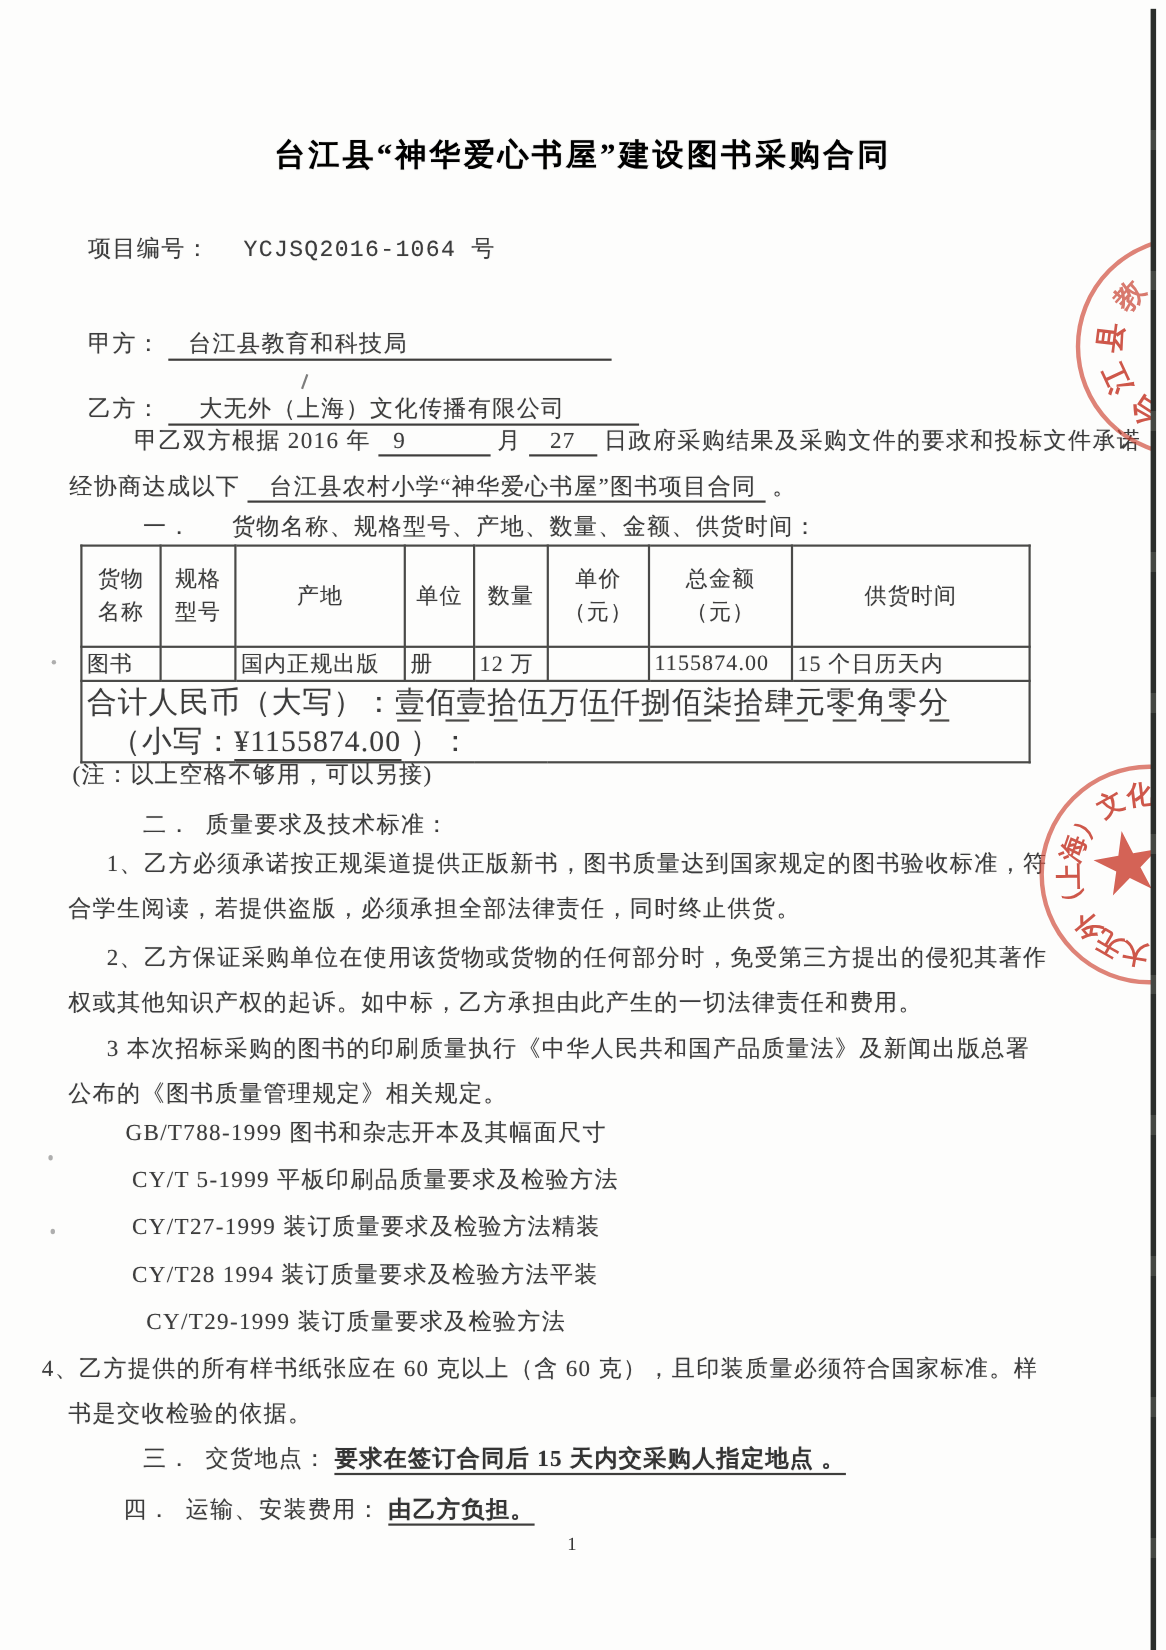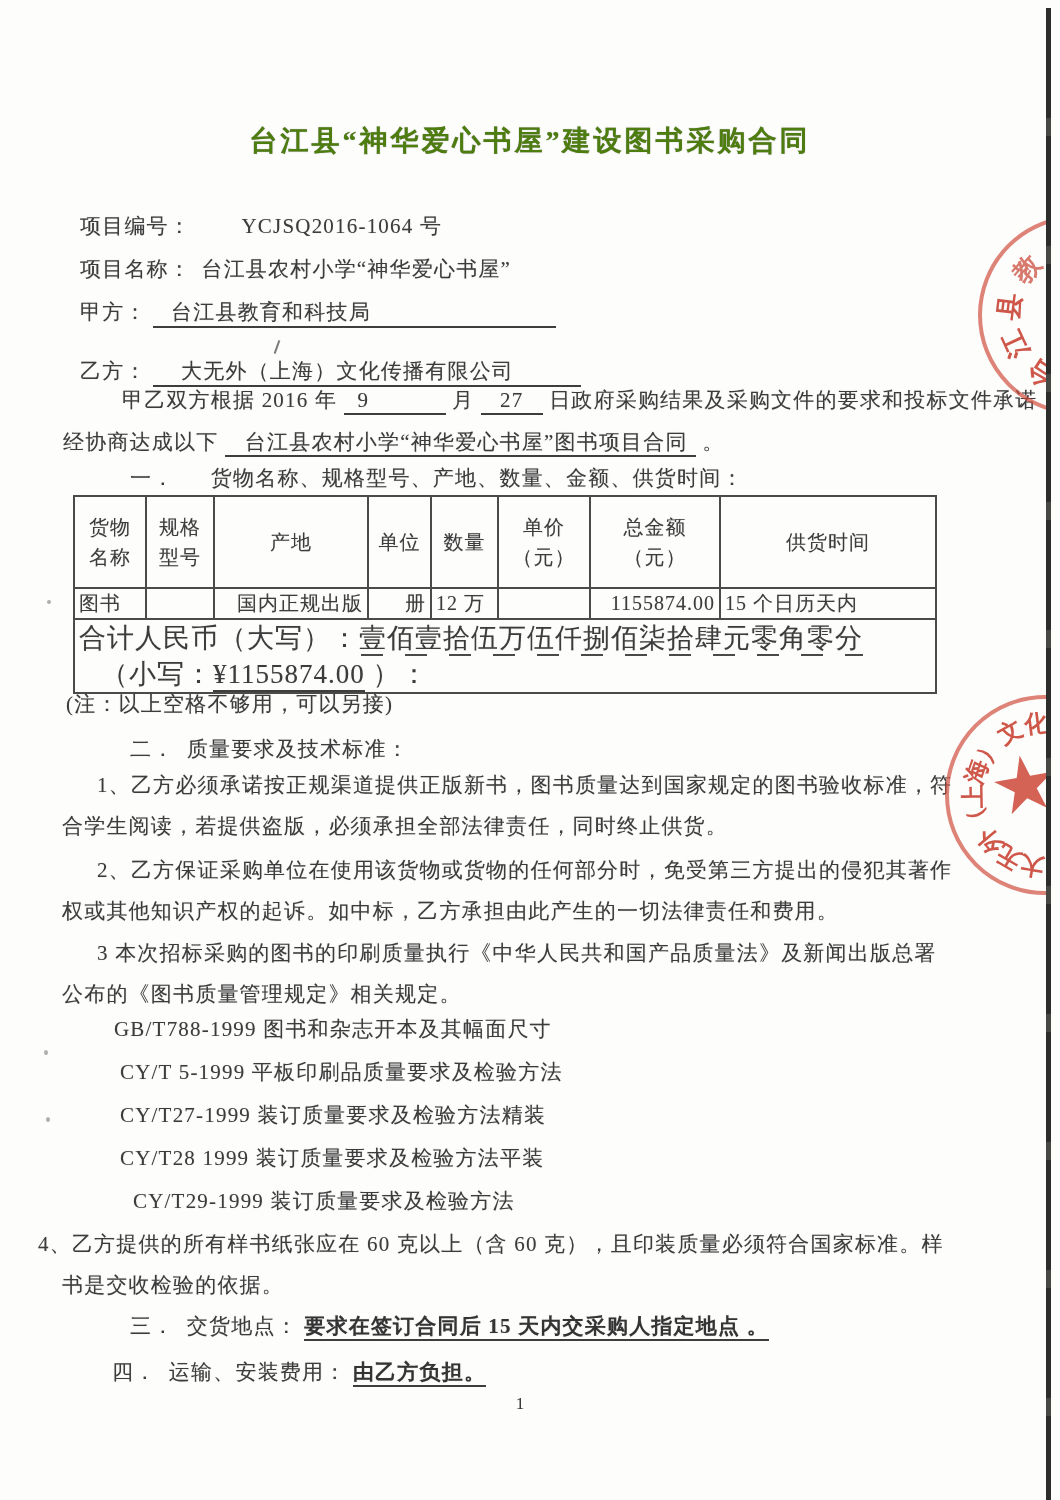--- a/index.html
+++ b/index.html
@@ -3,40 +3,40 @@
 <meta charset="utf-8">
 <style>
   html,body{margin:0;padding:0;background:#ffffff;}
   .page{
     position:relative;width:1060px;height:1500px;background:#fdfdfc;overflow:hidden;
     font-family:"Liberation Serif","DejaVu Serif",serif;color:#3c3c3c;
   }
   .txt{position:absolute;white-space:nowrap;font-size:21px;letter-spacing:1.2px;
        text-shadow:0 0 1px rgba(80,80,80,.35);}
   .doc-title{position:absolute;top:122px;left:0;width:1060px;text-align:center;
-       font-size:28px;font-weight:700;letter-spacing:3px;color:#4d7c0f;
+       font-size:28px;font-weight:700;letter-spacing:3px;color:#000000;
        text-shadow:0 0 1px rgba(46,45,43,.5);}
   .u-line{display:inline-block;border-bottom:2px solid #3f3e3c;}
   .fill-a{width:385px;padding-left:18px;}
   .fill-b{width:400px;padding-left:28px;margin-top:16px;}
   .u-small{display:inline-block;border-bottom:2px solid #3f3e3c;width:88px;padding-left:14px;}
   .u-day{display:inline-block;border-bottom:2px solid #3f3e3c;width:62px;text-align:center;}
   .u-text{border-bottom:2px solid #3f3e3c;padding-bottom:1px;}
   .sec-num{display:inline-block;margin-right:30px;}
   .sec-num2{display:inline-block;margin-right:6px;}
   .bold-ish{font-weight:700;color:#343434;}
   
   table.goods{position:absolute;top:495px;left:73px;border-collapse:collapse;table-layout:fixed;
        font-size:20px;letter-spacing:1px;color:#3c3c3c;text-shadow:0 0 1px rgba(80,80,80,.3);}
   table.goods td,table.goods th{border:2px solid #4a4a48;font-weight:400;padding:0 4px;}
   table.goods th{text-align:center;line-height:30px;}
   tr.hdr{height:92px;}
   tr.row1{height:31px;}
   tr.total{height:46px;}
-  td.c-center{text-align:right;}
+  td.c-center{text-align:left;}
   td.c-left{text-align:left;padding-left:10px;}
   td.total-cell{padding-left:12px;font-size:27px;}
   
   .alt-underline{
     background-image:linear-gradient(to right, rgba(55,54,52,.9) 0 22px, transparent 22px 44px);
     background-size:44px 2px;background-repeat:repeat-x;background-position:2px 100%;
     padding-bottom:3px;
   }
   
   .stamp-layer{position:absolute;left:0;top:0;width:1047px;height:1500px;overflow:hidden;pointer-events:none;}
@@ -76,27 +76,23 @@
 </style>
 </head>
 <body>
 
 <div class="page">
 
   <div class="doc-title">台江县“神华爱心书屋”建设图书采购合同</div>
 
   <div class="txt" style="top:212px;left:80px;">
     <span>项目编号：</span>
-    <span style="margin-left:44px;">YCJSQ2016-1064 号</span>
-  </div>
-
-  <div class="txt" style="top:255px;left:80px;">
-    <span>项目名称：</span>
-    <span style="margin-left:4px;">台江县农村小学“神华爱心书屋”</span>
-  </div>
+    <span style="margin-left:24px;font-family:Liberation Mono, monospace;">YCJSQ2016-1064 号</span>
+  </div>
+
 
   <div class="txt" style="top:298px;left:80px;">
     <span>甲方：</span>
     <span class="u-line fill-a">台江县教育和科技局</span>
   </div>
 
   <div class="txt" style="top:341px;left:80px;">
     <span>乙方：</span>
     <span class="u-line fill-b">大无外（上海）文化传播有限公司</span>
   </div>
@@ -170,21 +166,21 @@
   <div class="txt" style="top:771px;left:97px;">1、乙方必须承诺按正规渠道提供正版新书，图书质量达到国家规定的图书验收标准，符</div>
   <div class="txt" style="top:812px;left:62px;">合学生阅读，若提供盗版，必须承担全部法律责任，同时终止供货。</div>
   <div class="txt" style="top:856px;left:97px;">2、乙方保证采购单位在使用该货物或货物的任何部分时，免受第三方提出的侵犯其著作</div>
   <div class="txt" style="top:897px;left:62px;">权或其他知识产权的起诉。如中标，乙方承担由此产生的一切法律责任和费用。</div>
   <div class="txt" style="top:939px;left:97px;">3 本次招标采购的图书的印刷质量执行《中华人民共和国产品质量法》及新闻出版总署</div>
   <div class="txt" style="top:980px;left:62px;">公布的《图书质量管理规定》相关规定。</div>
 
   <div class="txt" style="top:1015px;left:114px;">GB/T788-1999 图书和杂志开本及其幅面尺寸</div>
   <div class="txt" style="top:1058px;left:120px;">CY/T 5-1999 平板印刷品质量要求及检验方法</div>
   <div class="txt" style="top:1101px;left:120px;">CY/T27-1999 装订质量要求及检验方法精装</div>
-  <div class="txt" style="top:1144px;left:120px;">CY/T28 1999 装订质量要求及检验方法平装</div>
+  <div class="txt" style="top:1144px;left:120px;">CY/T28 1994 装订质量要求及检验方法平装</div>
   <div class="txt" style="top:1187px;left:133px;">CY/T29-1999 装订质量要求及检验方法</div>
 
   <div class="txt" style="top:1230px;left:38px;">4、乙方提供的所有样书纸张应在 60 克以上（含 60 克），且印装质量必须符合国家标准。样</div>
   <div class="txt" style="top:1271px;left:62px;">书是交收检验的依据。</div>
 
   <div class="txt" style="top:1312px;left:130px;">
     <span class="sec-num2">三．</span>
     <span>交货地点：</span>
     <span class="u-text bold-ish">要求在签订合同后 15 天内交采购人指定地点 。</span>
   </div>

